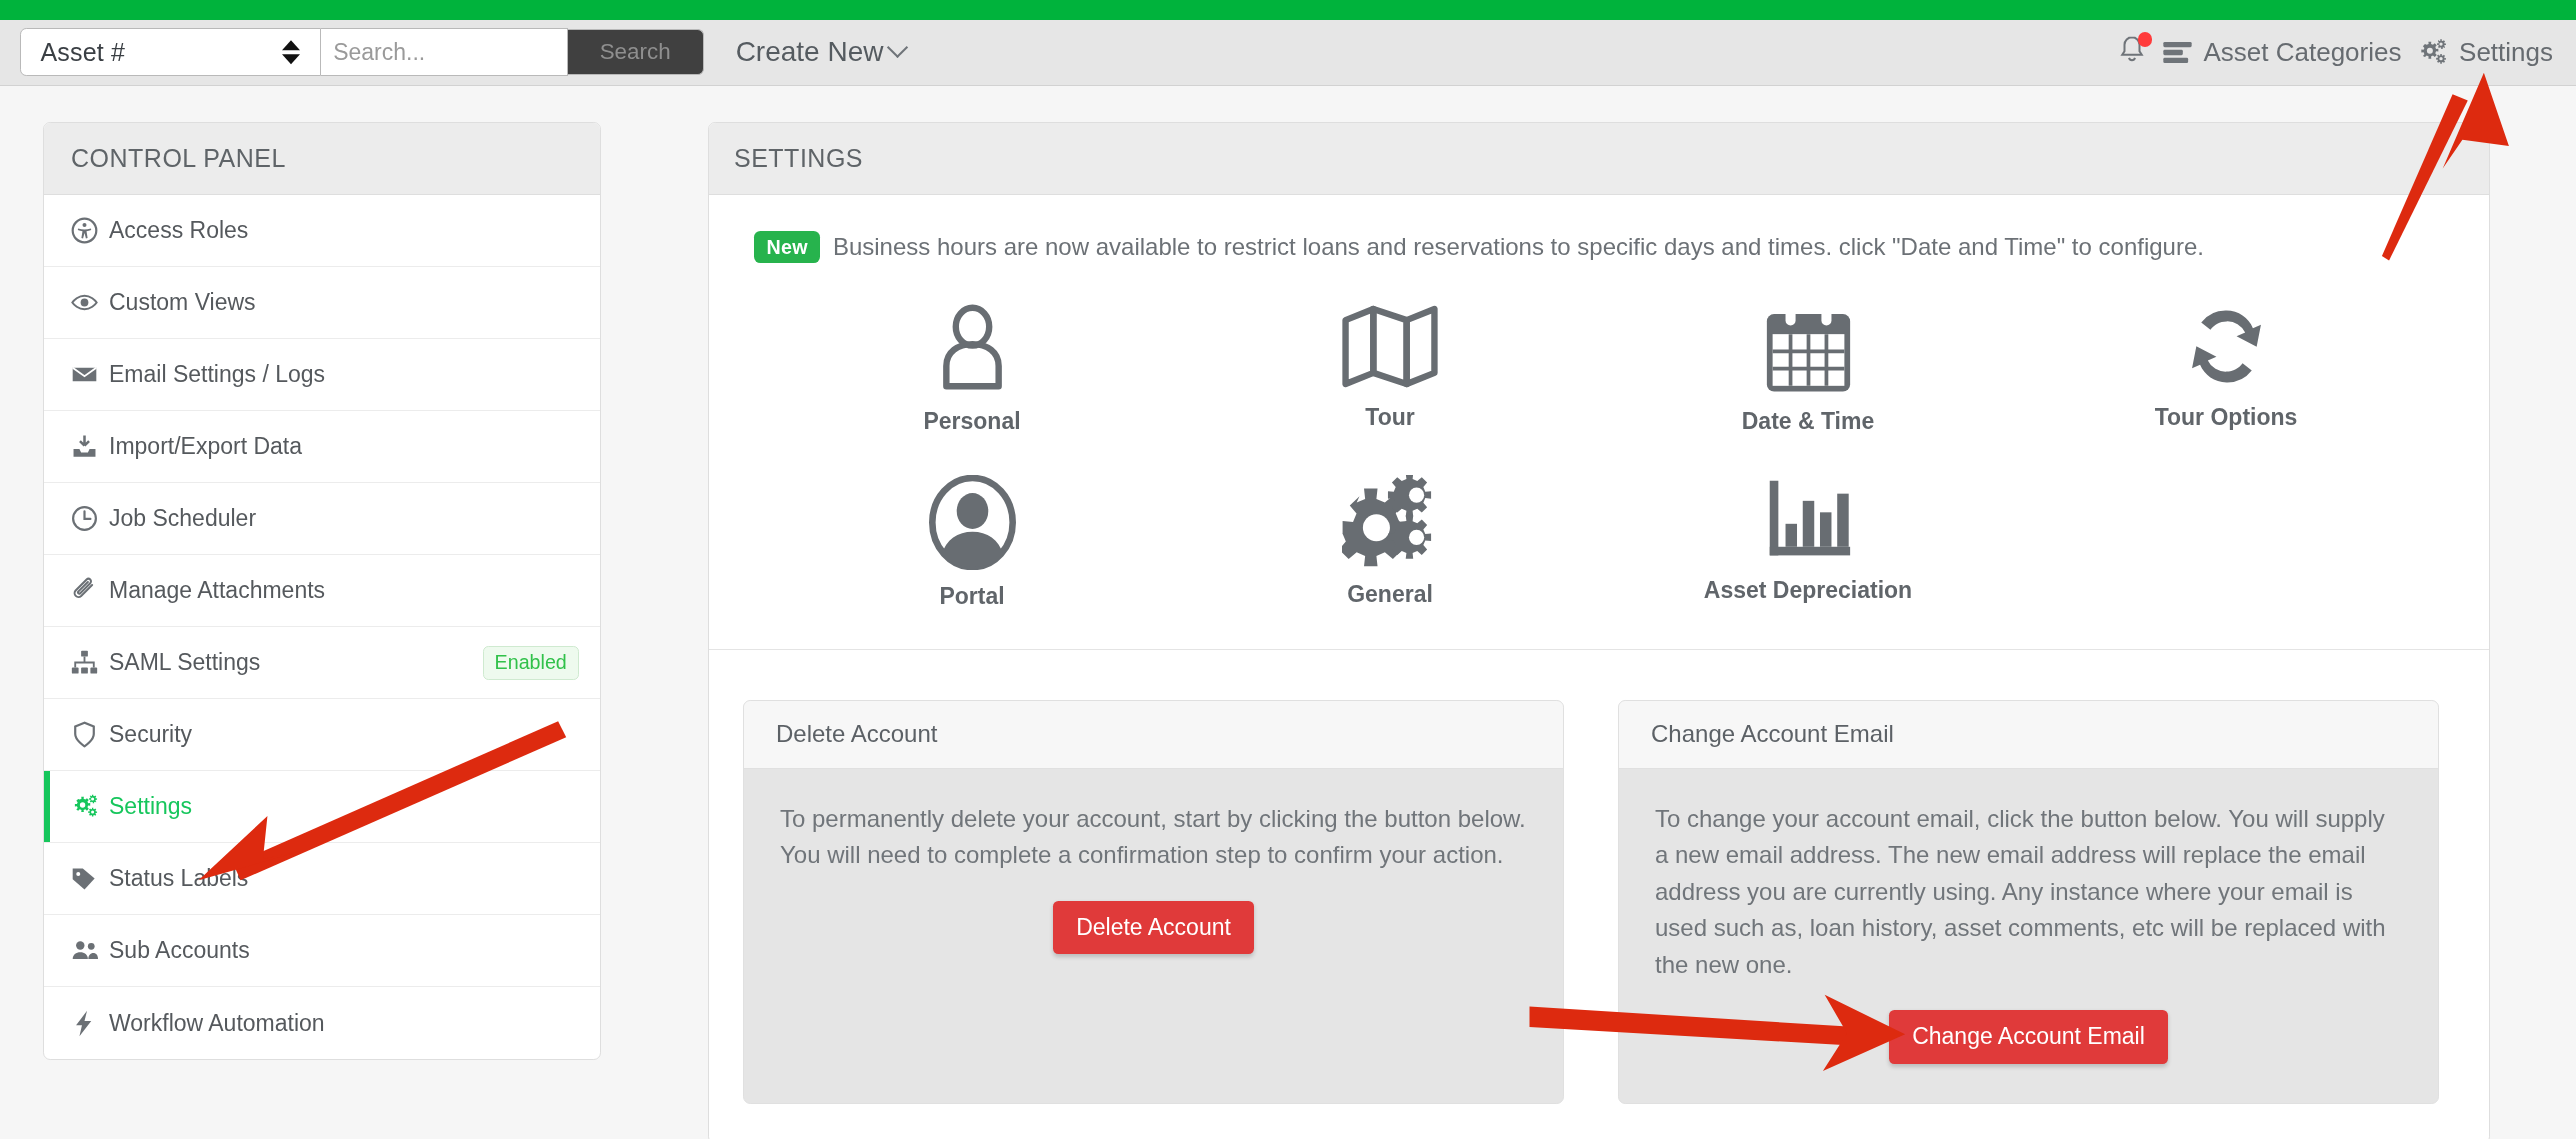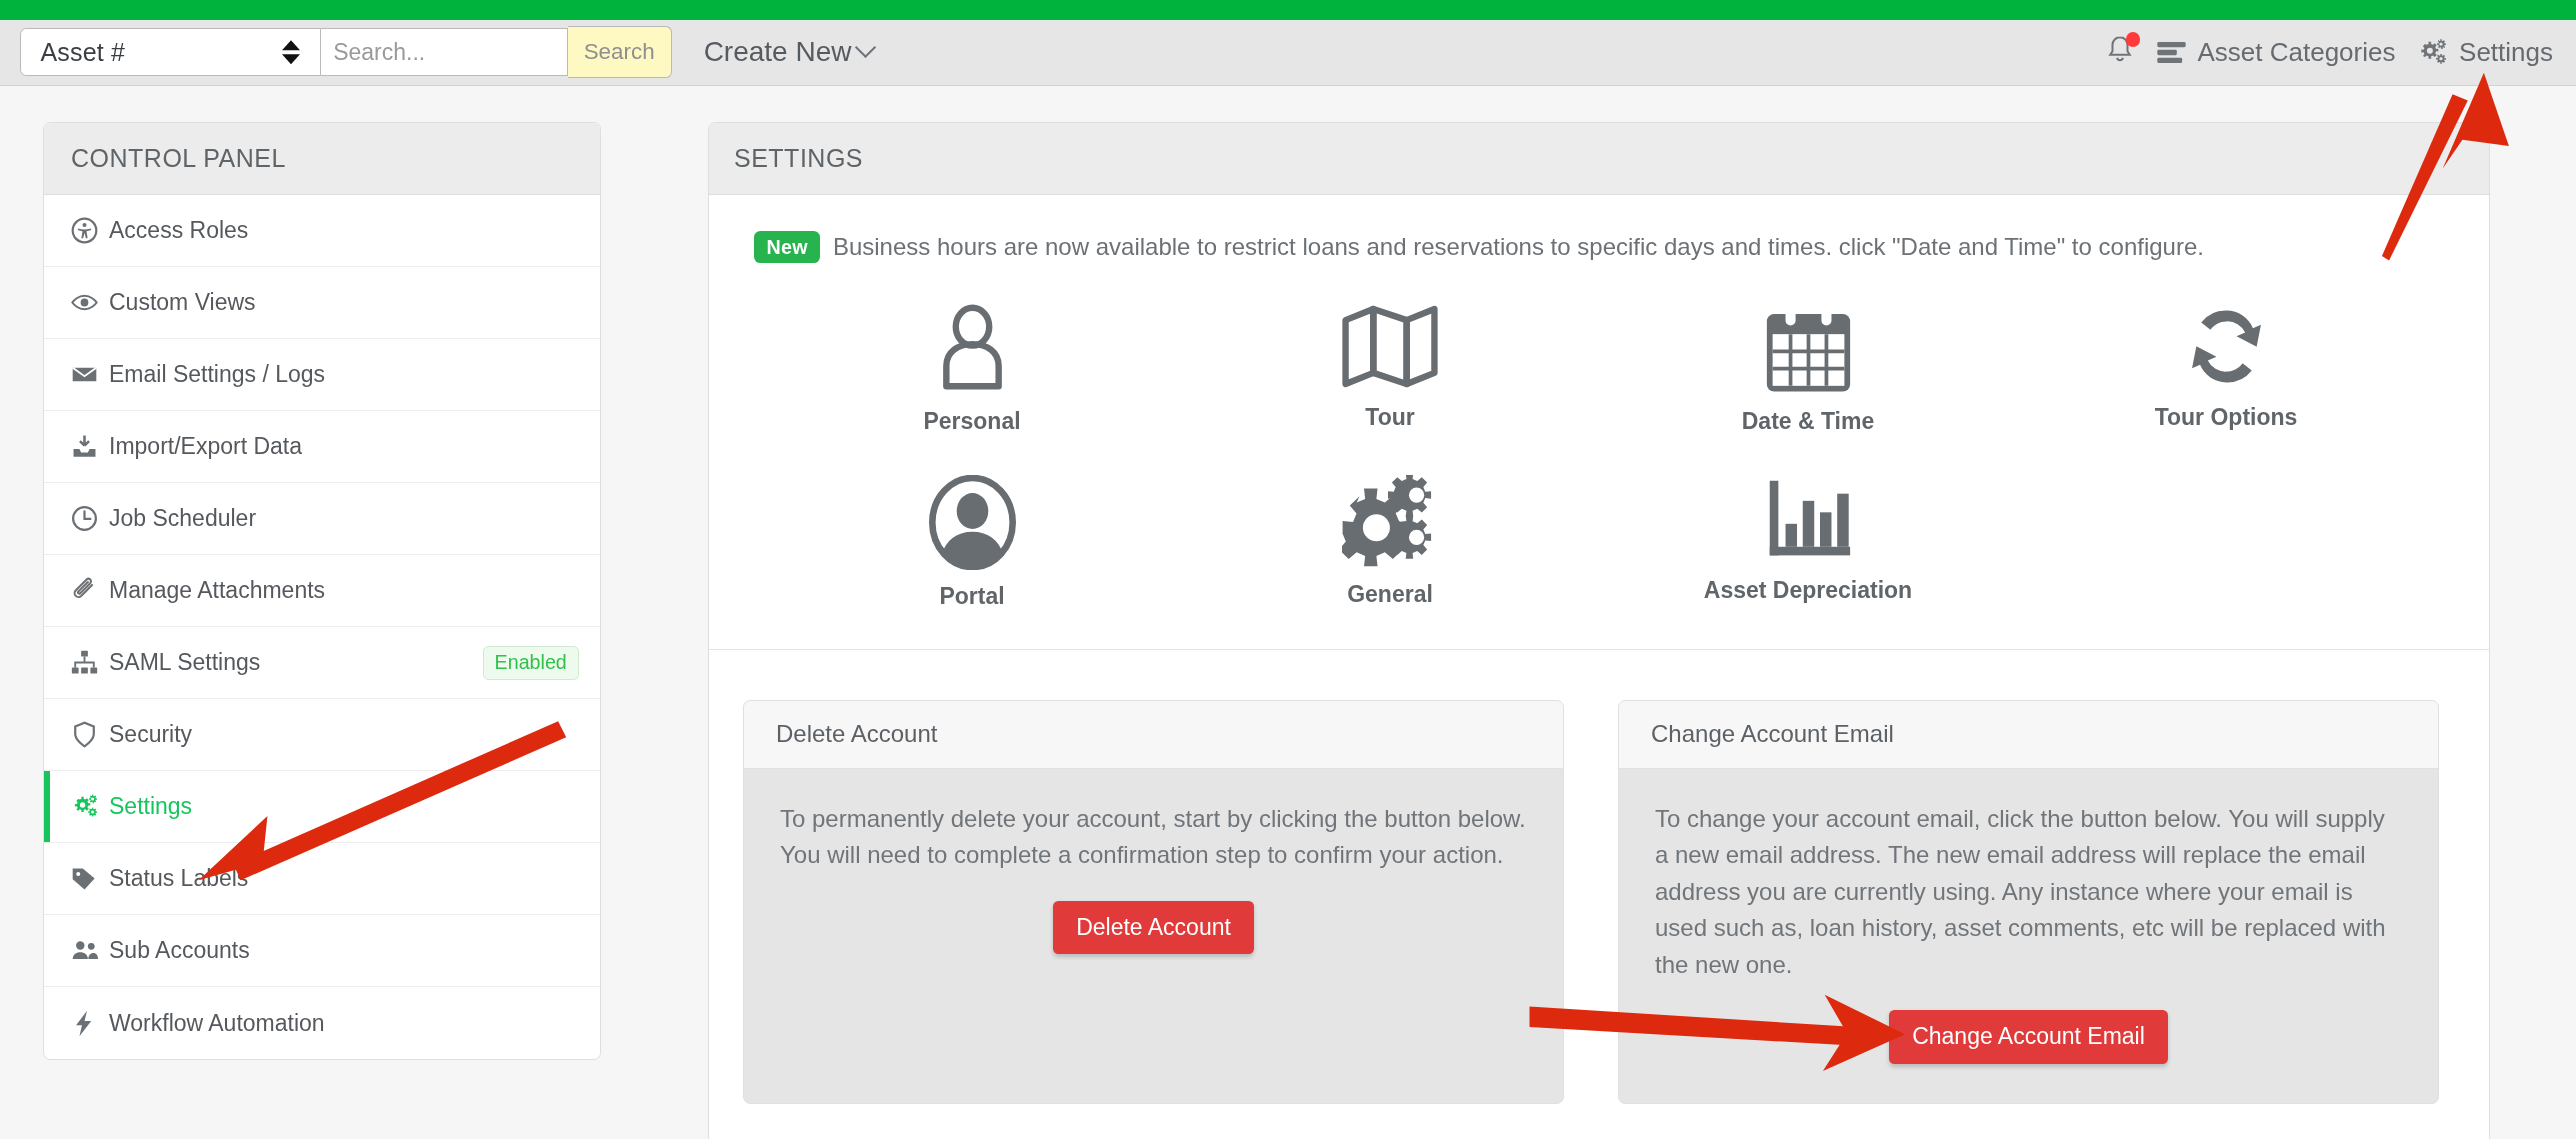--- a/index.html
+++ b/index.html
@@ -66,23 +66,23 @@
     border-left: none;
     font-size: 23px;
     color: #444;
     padding-left: 12.5px;
     outline: none;
     font-family: "Liberation Sans", sans-serif;
   }
   .search-input::placeholder { color: #9a9a9a; }
 
   .search-btn {
-    height: 52px;
-    padding: 0 16px;
-    background: #fef9c3;
+    height: 46px;
+    padding: 0 32px;
+    background: #404040;
     border: 1.8px solid #b9b9b9;
     border-left: none;
     border-radius: 0 6.3px 6.3px 0;
     font-size: 22.4px;
     color: #8f8f8f;
     font-family: "Liberation Sans", sans-serif;
     cursor: pointer;
   }
 
   .create-new {
@@ -95,21 +95,21 @@
   .chev-down {
     width: 15px; height: 15px;
     border-right: 2.7px solid #6f7479;
     border-bottom: 2.7px solid #6f7479;
     transform: rotate(45deg) translate(-3.6px,-3.6px);
   }
 
   .hdr-right {
     margin-left: auto;
     display: flex; align-items: center;
-    padding-right: 23px; gap: 22px;
+    padding-right: 23px; gap: 16px;
   }
   .bell-wrap { position: relative; width: 30px; height: 38px; cursor: pointer; }
   .bell-dot {
     position: absolute; top: -0.9px; right: -5.4px;
     width: 14.3px; height: 14.3px; border-radius: 50%;
     background: #ff3b3b;
   }
   .hdr-link {
     display: flex; align-items: center; gap: 11.6px;
     font-size: 26px; color: #666b70;

